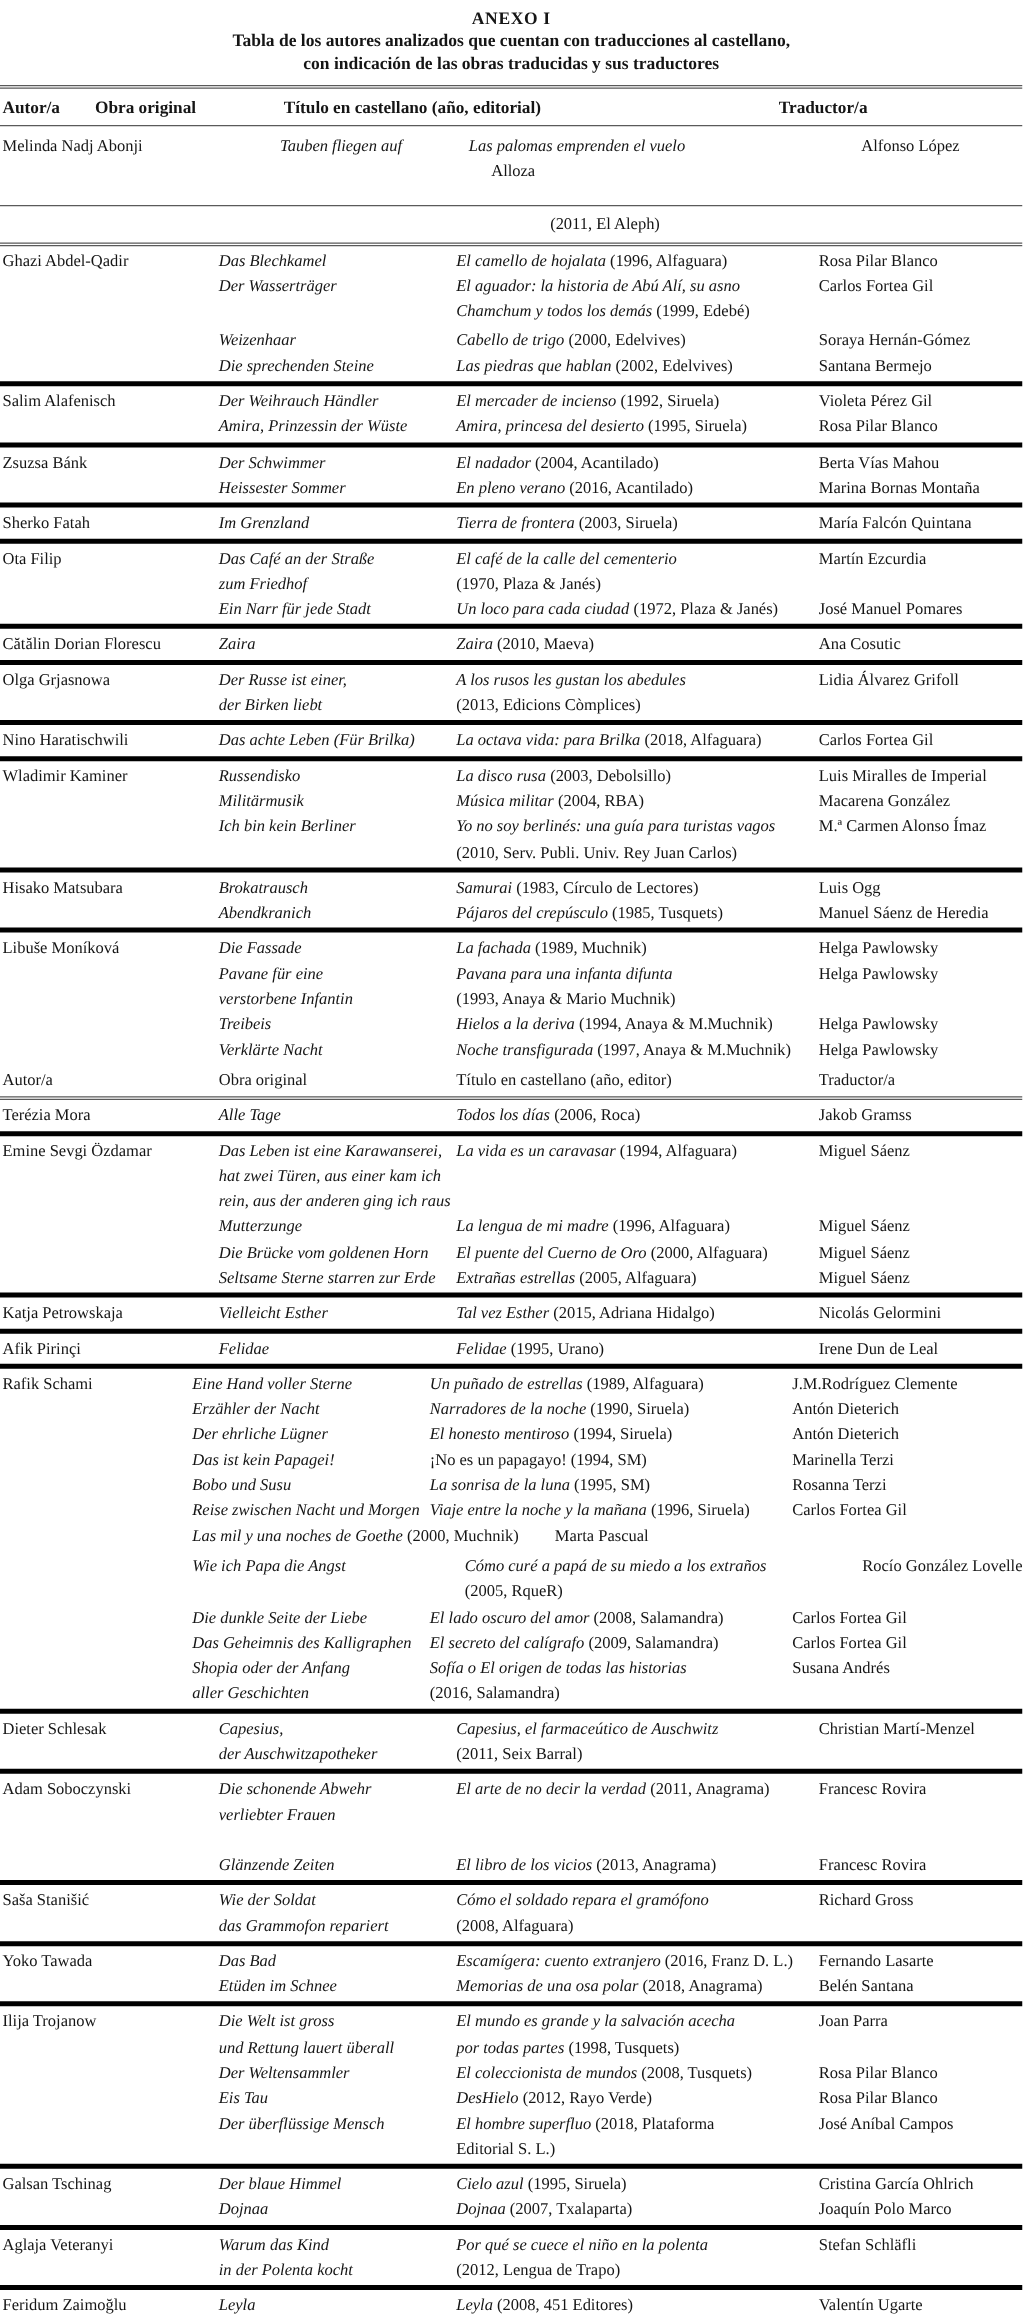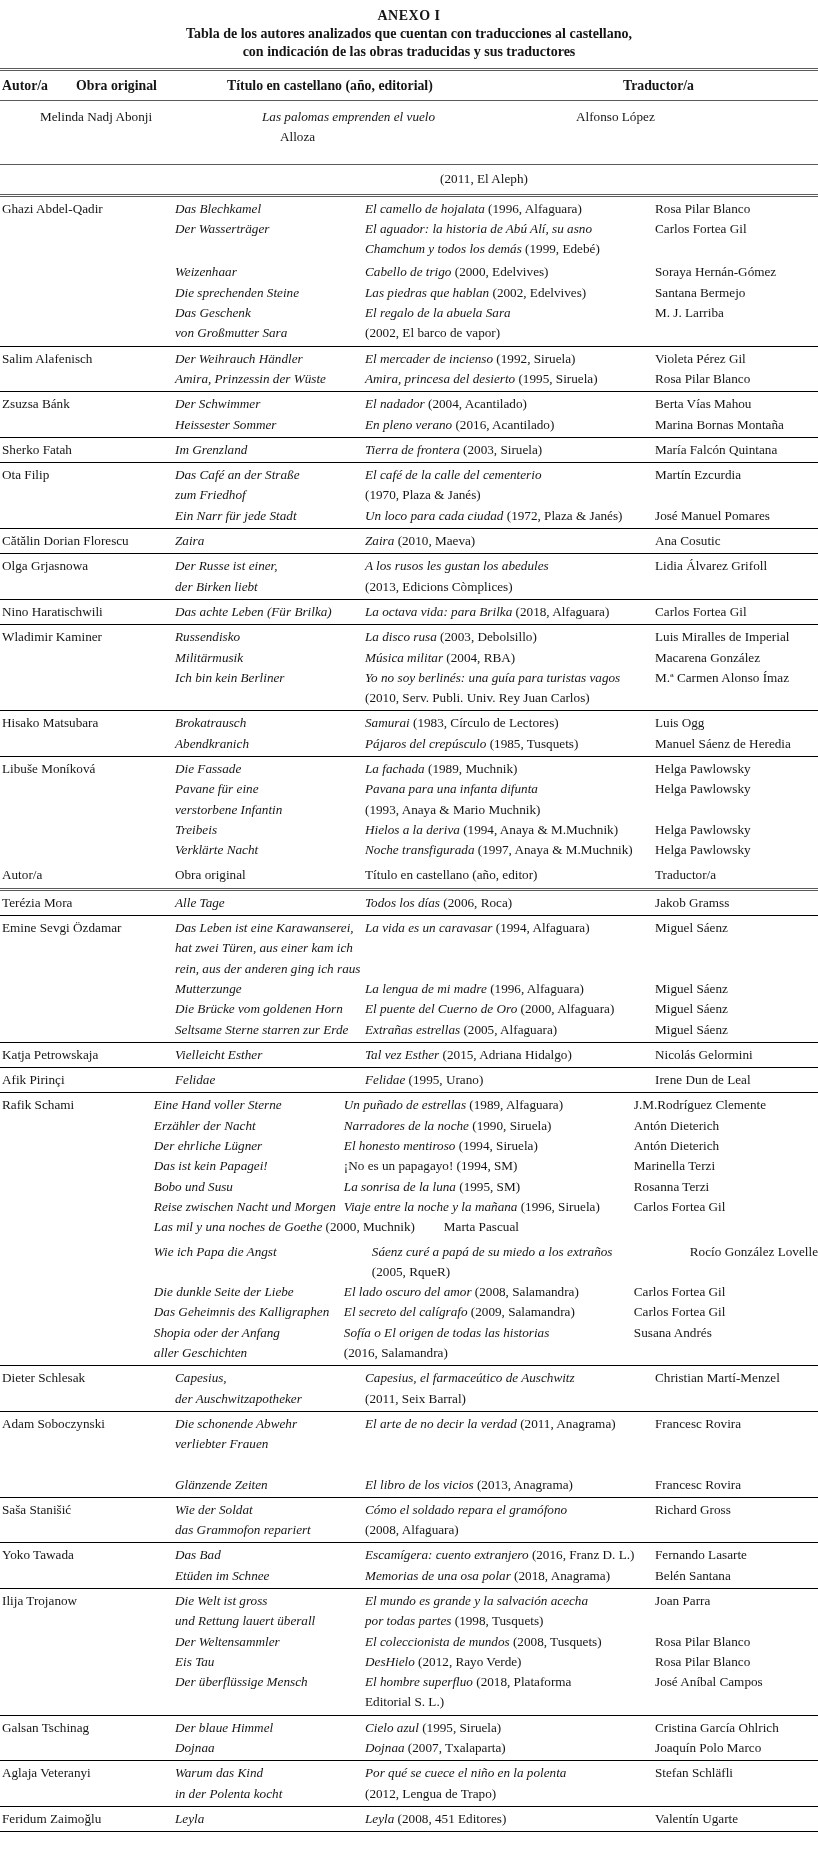--- a/index.html
+++ b/index.html
@@ -15,34 +15,34 @@
   .rule { border-top:1px solid #5a5a5a; height:0; }
   .rule-double { border-top:3px double #5a5a5a; height:0; }
 
   
   .hdr1 { display:flex; font-weight:bold; font-size:13.8px; padding:7px 0 6px 2px; }
   .hdr1 .h-a { width:74px; }
   .hdr1 .h-o { width:151px; }
   .hdr1 .h-t { width:396px; }
   .hdr1 .h-tr { flex:1; }
 
-  .frag { display:flex; padding:6px 0 3px 2px; line-height:20.3px;margin-left:38px; }
+  .frag { display:flex; padding:6px 0 3px 2px; line-height:20.3px; }
   .frag .f-a { width:222px; }
   .frag .f-o { width:151px; font-style:italic; white-space:pre; }
   .frag .f-c { width:314px; }
   .frag .f-c .it { font-style:italic; }
   .frag .f-c .alloza { padding-left:18px; font-style:normal; }
   .frag .f-tr { flex:1; }
   .frag-spacer { height:13px; }
 
   .aleph-row { text-align:center; text-indent:150px; padding:6px 0 7px 0; }
 
   
   #tbody { line-height:20.3px; }
-  .group { display:flex; border-bottom:1px solid #000000; padding:2px 0 2px 0; }
+  .group { display:flex; border-bottom:4px solid #000000; padding:2px 0 2px 0; }
   .group.nb { border-bottom:none; }
   .c-author { width:173px; padding-left:2px; }
   .works { flex:1; }
   .work { display:flex; }
   .c-obra { width:190px; font-style:italic; white-space:pre; }
   .c-cast { width:290px; }
   .c-cast .ln { white-space:pre; }
   .c-cast .it { font-style:italic;margin-top:20px; }
   .c-tr { flex:1; white-space:nowrap; }
 
@@ -64,20 +64,21 @@
   <div class="h-a">Autor/a</div>
   <div class="h-o">Obra original</div>
   <div class="h-t">Título en castellano (año, editorial)</div>
   <div class="h-tr">Traductor/a</div>
 </div>
 
 <div class="rule"></div>
 
 <div class="frag">
   <div class="f-a">Melinda Nadj Abonji</div>
+  <div class="f-o">Tauben fliegen auf</div>
   <div class="f-c">
     <div class="ln"><span class="it">Las palomas emprenden el vuelo</span></div>
     <div class="ln alloza">Alloza</div>
   </div>
   <div class="f-tr">Alfonso López</div>
 </div>
 <div class="frag-spacer"></div>
 
 <div class="rule"></div>
 
@@ -111,29 +112,20 @@
           </div>
           <div class="c-tr">Soraya Hernán-Gómez</div>
         </div>
         <div class="work">
           <div class="c-obra">Die sprechenden Steine</div>
           <div class="c-cast">
             <div class="ln"><span class="it">Las piedras que hablan </span><span class="ro">(2002, Edelvives)</span></div>
           </div>
           <div class="c-tr">Santana Bermejo</div>
         </div>
-        <div class="work">
-          <div class="c-obra">Das Geschenk
-von Großmutter Sara</div>
-          <div class="c-cast">
-            <div class="ln"><span class="it">El regalo de la abuela Sara</span></div>
-            <div class="ln"><span class="ro">(2002, El barco de vapor)</span></div>
-          </div>
-          <div class="c-tr">M. J. Larriba</div>
-        </div>
       </div>
     </div>
     <div class="group">
       <div class="c-author">Salim Alafenisch</div>
       <div class="works">
         <div class="work">
           <div class="c-obra">Der Weihrauch Händler</div>
           <div class="c-cast">
             <div class="ln"><span class="it">El mercader de incienso </span><span class="ro">(1992, Siruela)</span></div>
           </div>
@@ -443,21 +435,21 @@
         </div>
         <div class="work">
           <div class="c-cast">
             <div class="ln"><span class="it">Las mil y una noches de Goethe </span><span class="ro">(2000, Muchnik)</span></div>
           </div>
           <div class="c-tr">Marta Pascual</div>
         </div>
         <div class="work" style="margin-top: 4px; gap: 28px;">
           <div class="c-obra">Wie ich Papa die Angst</div>
           <div class="c-cast">
-            <div class="ln"><span class="it">Sáenz curé a papá de su miedo a los extraños</span></div>
+            <div class="ln"><span class="it">Cómo curé a papá de su miedo a los extraños</span></div>
             <div class="ln"><span class="ro">(2005, RqueR)</span></div>
           </div>
           <div class="c-tr">Rocío González Lovelle</div>
         </div>
         <div class="work">
           <div class="c-obra">Die dunkle Seite der Liebe</div>
           <div class="c-cast">
             <div class="ln"><span class="it">El lado oscuro del amor </span><span class="ro">(2008, Salamandra)</span></div>
           </div>
           <div class="c-tr">Carlos Fortea Gil</div>

